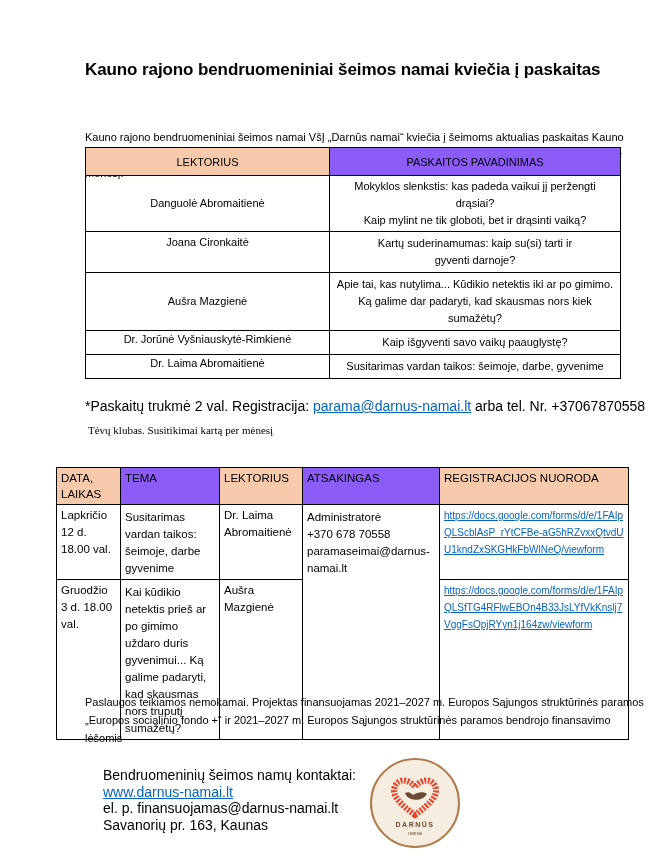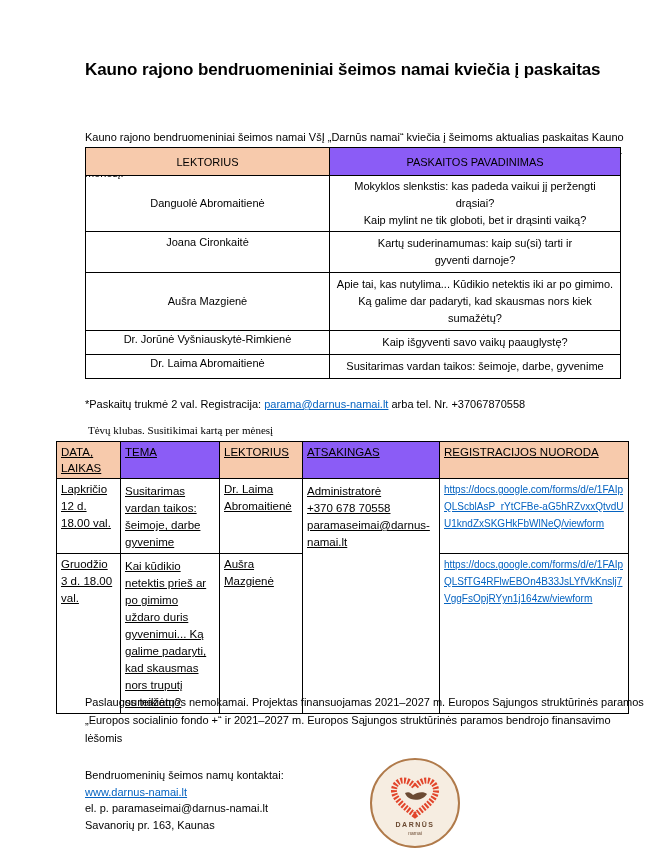--- a/index.html
+++ b/index.html
@@ -6,29 +6,29 @@
   body { width:656px; height:860px; position:relative; overflow:hidden; font-family:"Liberation Sans", sans-serif; color:#000; }
   .title { position:absolute; left:85px; top:60px; font-size:17px; font-weight:bold; font-family:"Liberation Sans", sans-serif; letter-spacing:-0.1px; }
   .intro { position:absolute; left:85px; top:92px; width:540px; font-size:11px; line-height:18px;margin-top:36px; }
   table { border-collapse:collapse; position:absolute; font-size:11px; }
   td, th { border:1px solid #000; padding:0; }
   .t1 { left:85px; top:147px; width:536px; }
   .t1 th { height:27px; font-weight:normal; text-align:center; vertical-align:middle; }
   .t1 td { text-align:center; line-height:17px; }
   .peach { background:#f7caac; }
   .green { background:#8b5cf6; }
-  .note { position:absolute; left:85px; top:398px; font-size:11px; }
+  .note { position:absolute; left:85px; top:398px; font-size:14px; }
   a, .link { color:#0563c1; text-decoration:underline; }
   .club { position:absolute; left:88px; top:424px; font-size:11px;font-family:Liberation Serif, serif; }
-  .t2 { left:56px; top:441px; width:573px; font-size:11.5px;text-decoration:underline; }
+  .t2 { left:56px; top:467px; width:573px; font-size:11.5px; }
   .t2 th { font-weight:normal; text-align:left; vertical-align:top; padding:2px 4px; line-height:16px; height:31px; }
   .t2 td { vertical-align:top; padding:2px 4px; line-height:17px; }
   .t2 .url { font-size:10px; line-height:16px; word-break:break-all; }
   .fund { position:absolute; left:85px; top:693px; width:565px; font-size:11px; line-height:18px; }
-  .contacts { position:absolute; left:85px; top:767px; font-size:11px; line-height:16.5px; }
+  .contacts { position:absolute; left:103px; top:767px; font-size:14px; line-height:16.5px; }
   .logo { position:absolute; left:369px; top:757px; width:92px; height:92px; }
 </style>
 </head>
 <body>
 
 <div class="title">Kauno rajono bendruomeniniai šeimos namai kviečia į paskaitas</div>
 <div class="intro">Kauno rajono bendruomeniniai šeimos namai VšĮ „Darnūs namai“ kviečia į šeimoms aktualias paskaitas Kauno rajono savivaldybės gyventojus. Taip pat galima registruotis į Tėvų klubo paskaitas, kurios vyks vieną kartą per mėnesį.</div>
 
 <table class="t1">
   <tbody>
@@ -89,21 +89,21 @@
     <td><a class="url">https://docs.google.com/forms/d/e/1FAIpQLSfTG4RFlwEBOn4B33JsLYfVkKnslj7VggFsOpjRYyn1j164zw/viewform</a></td>
   </tr>
 </tbody>
   </table>
 
 <div class="fund">Paslaugos teikiamos nemokamai. Projektas finansuojamas 2021–2027 m. Europos Sąjungos struktūrinės paramos „Europos socialinio fondo +“ ir 2021–2027 m. Europos Sąjungos struktūrinės paramos bendrojo finansavimo lėšomis</div>
 
 <div class="contacts">
   <div>Bendruomeninių šeimos namų kontaktai:</div>
   <div><a>www.darnus-namai.lt</a></div>
-  <div>el. p. paramaseimai@darnus-namai.lt</div>
+  <div>el. p. finansuojamas@darnus-namai.lt</div>
   <div>Savanorių pr. 163, Kaunas</div>
 </div>
 
 <div class="logo">
   <svg width="92" height="92" viewBox="0 0 92 92">
     <circle cx="46" cy="46" r="44" fill="#f6ede1" stroke="#b07a4a" stroke-width="2"></circle>
     <path d="M46 58 C30 46 22 38 26 29 C30 21 40 22 46 30 C52 22 62 21 66 29 C70 38 62 46 46 58 Z" fill="none" stroke="#e2452b" stroke-width="6" stroke-dasharray="2 1.5"></path>
     <path d="M36 36 C40 34 42 36 44 38 C48 35 55 34 58 37 C55 42 48 44 42 42 C39 41 37 39 36 36 Z" fill="#6b4a32"></path>
     <text x="46" y="70" text-anchor="middle" font-size="7" font-weight="bold" letter-spacing="1.5" fill="#6b4a32" font-family="Liberation Sans, sans-serif">DARNŪS</text>
     <text x="46" y="78" text-anchor="middle" font-size="5" fill="#6b4a32" font-family="Liberation Sans, sans-serif">namai</text>

